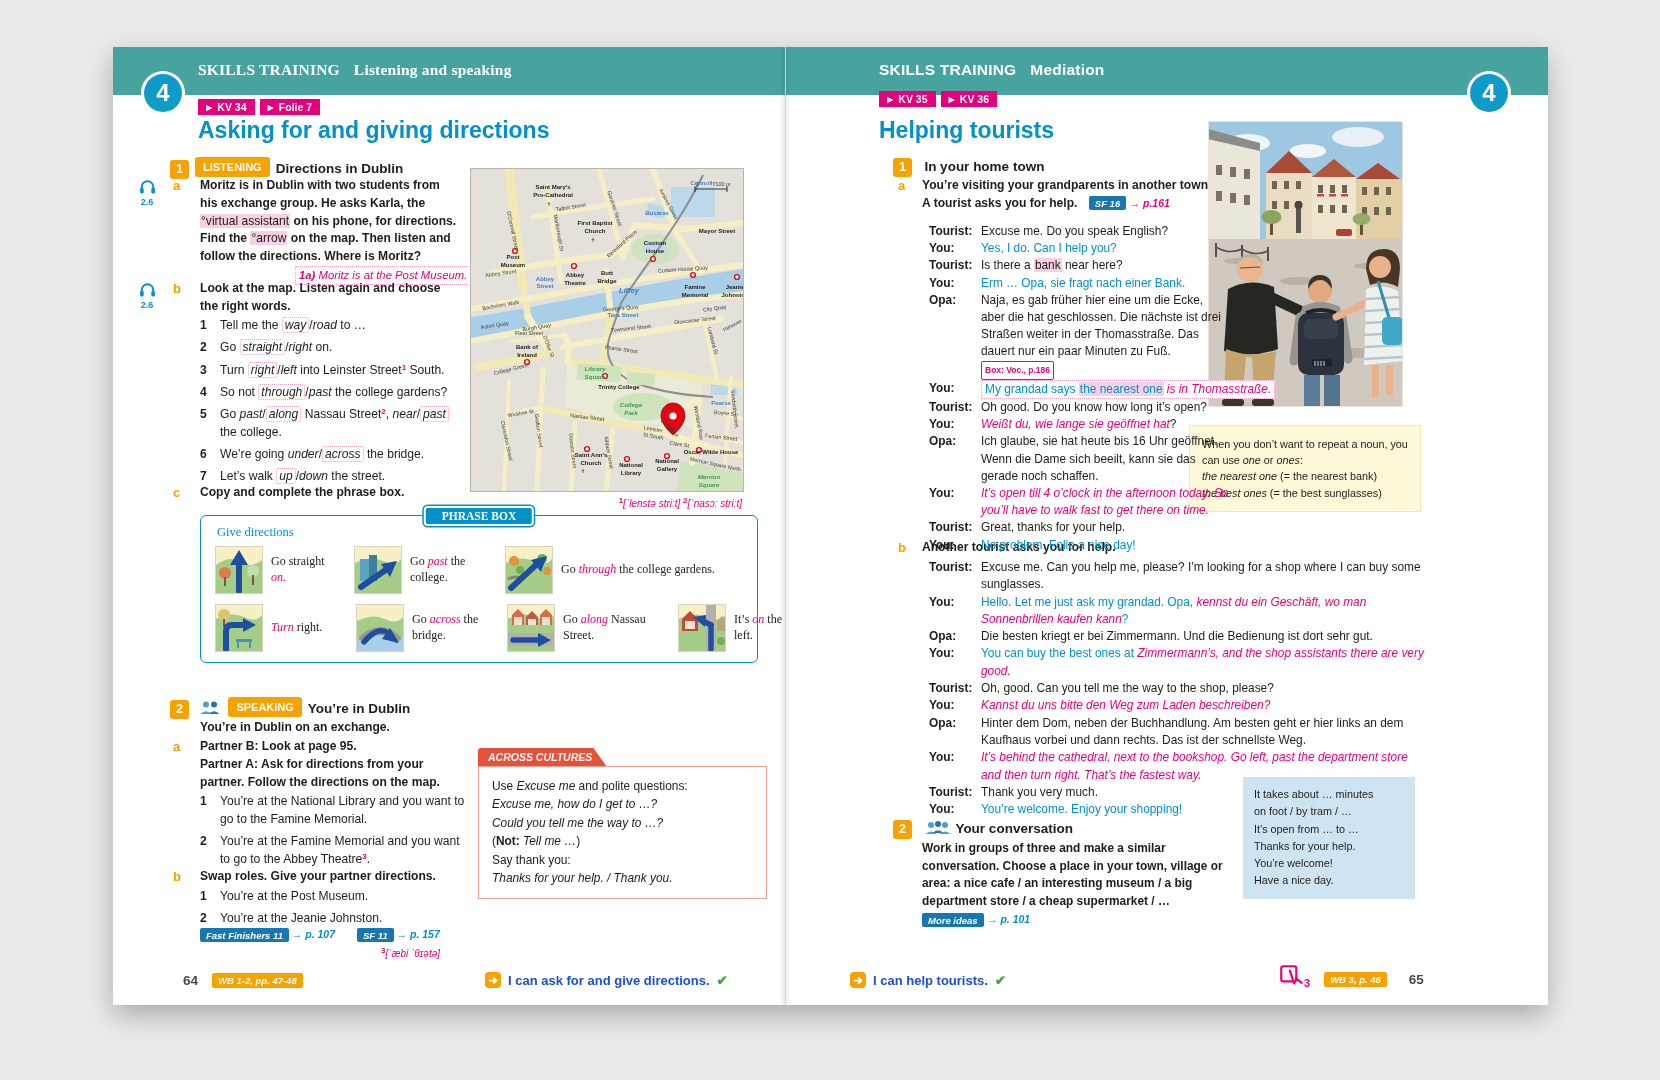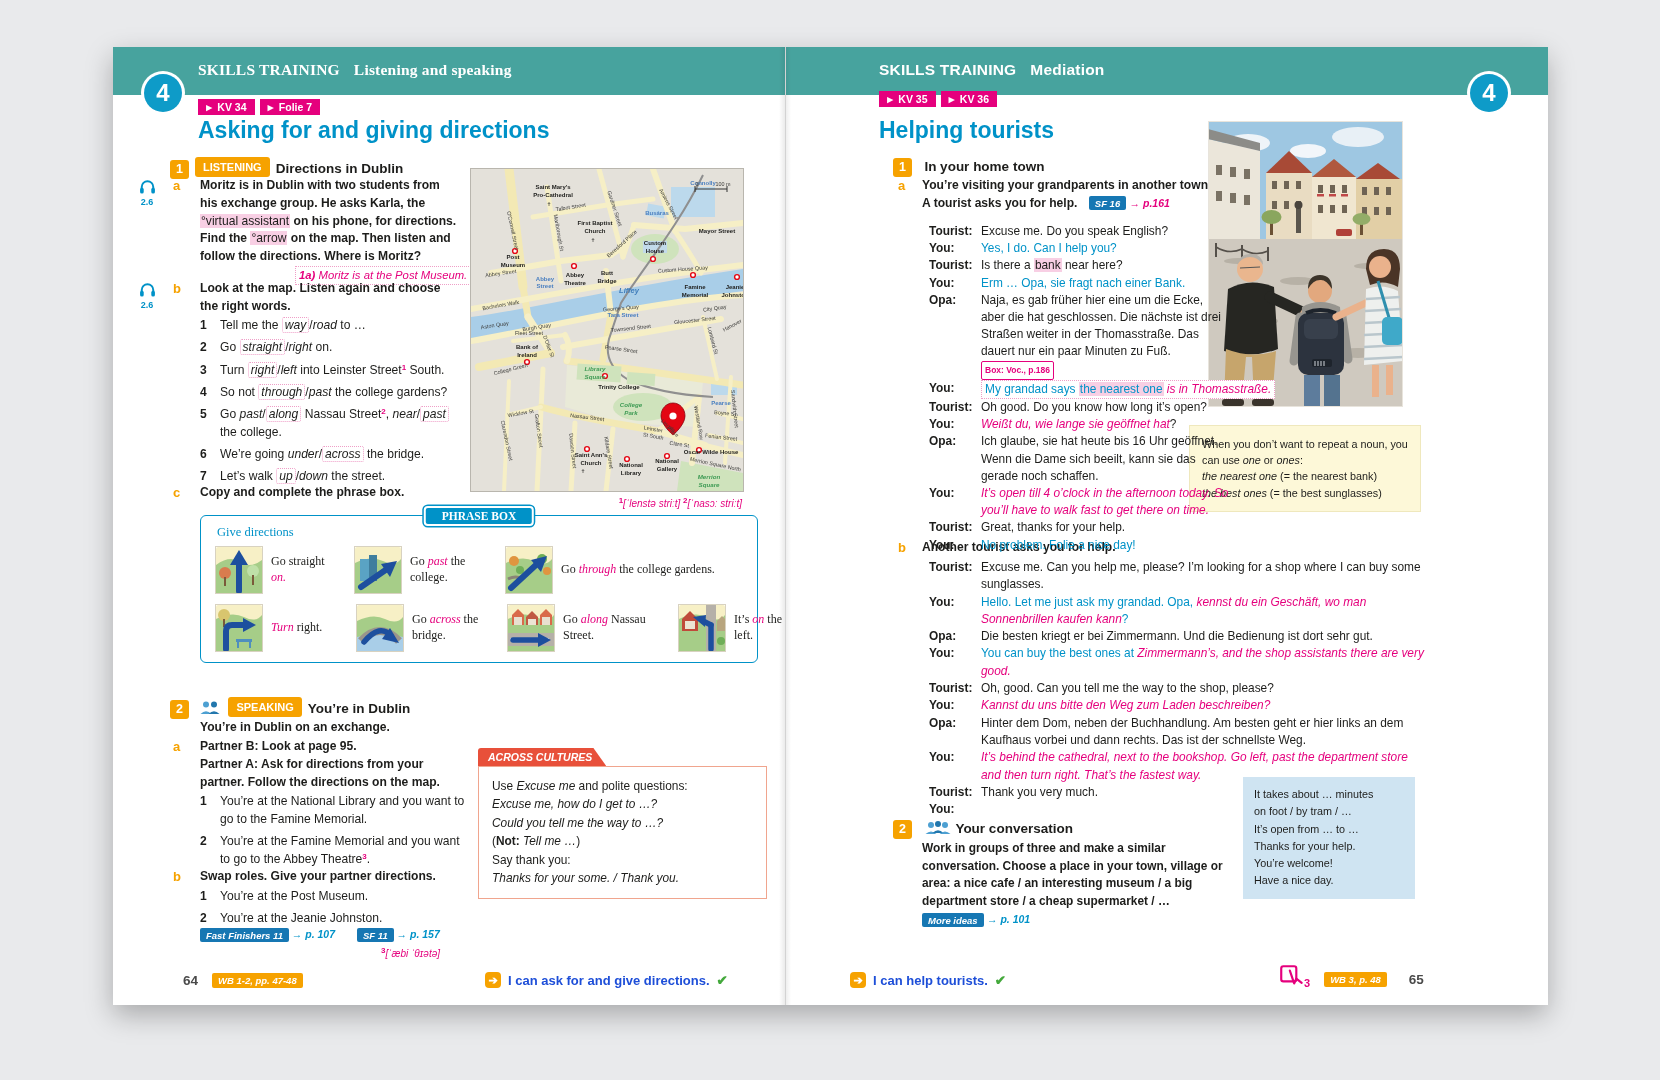--- a/index.html
+++ b/index.html
@@ -471,21 +471,21 @@
     <div class="blk" style="left:268px;top:898px;font-size:10px;"><span class="sg-sup">3</span><span class="sg-p">[ˈæbi ˈθɪətə]</span></div>
 
     <div class="across" style="left:365px;top:700px;">
       <span class="ac-tab">ACROSS CULTURES</span>
       <div class="ac-body" id="across-lines">
           <div><span class="sg-k">Use </span><span class="sg-i">Excuse me</span><span class="sg-k"> and polite questions:</span></div>
           <div><span class="sg-i">Excuse me, how do I get to …?</span></div>
           <div><span class="sg-i">Could you tell me the way to …?</span></div>
           <div><span class="sg-k">(</span><span class="sg-bd">Not:</span><span class="sg-k"> </span><span class="sg-i">Tell me …</span><span class="sg-k">)</span></div>
           <div><span class="sg-k">Say thank you:</span></div>
-          <div><span class="sg-i">Thanks for your some. / Thank you.</span></div>
+          <div><span class="sg-i">Thanks for your help. / Thank you.</span></div>
         </div>
     </div>
 
     <div class="footer" style="left:70px;top:926px;">
       <span class="pagenum">64</span>
       <span class="wbbadge">WB 1-2, pp. 47-48</span>
     </div>
     <div class="footer" style="left:372px;top:925px;">
       <span class="ican-arrow">➔</span>
       <span class="ican-text">I can ask for and give directions.</span>
@@ -724,20 +724,21 @@
         <div class="dlg-row">
           <span class="dlg-sp">You:</span>
           <span class="dlg-tx"><span class="sg-p">It’s behind the cathedral, next to the bookshop. Go left, past the department store and then turn right. That’s the fastest way.</span></span>
         </div>
         <div class="dlg-row">
           <span class="dlg-sp">Tourist:</span>
           <span class="dlg-tx"><span class="sg-k">Thank you very much.</span></span>
         </div>
         <div class="dlg-row">
           <span class="dlg-sp">You:</span>
+          <span class="dlg-tx"><span class="sg-b">You’re welcome. Enjoy your shopping!</span></span>
         </div>
       </div>
 
     <div class="blk" style="left:107px;top:772px;">
       <span class="numsq">2</span>
       <span style="margin:0 4px 0 10px;vertical-align:-2px;display:inline-block;">
         <svg width="26" height="14" viewBox="0 0 26 14">
             <circle cx="6" cy="4" r="3" fill="#4da0d2"></circle>
             <path d="M0.5 13 Q6 8 11.5 13 Z" fill="#4da0d2"></path>
             <circle cx="13" cy="3" r="3" fill="#2277ad"></circle>

